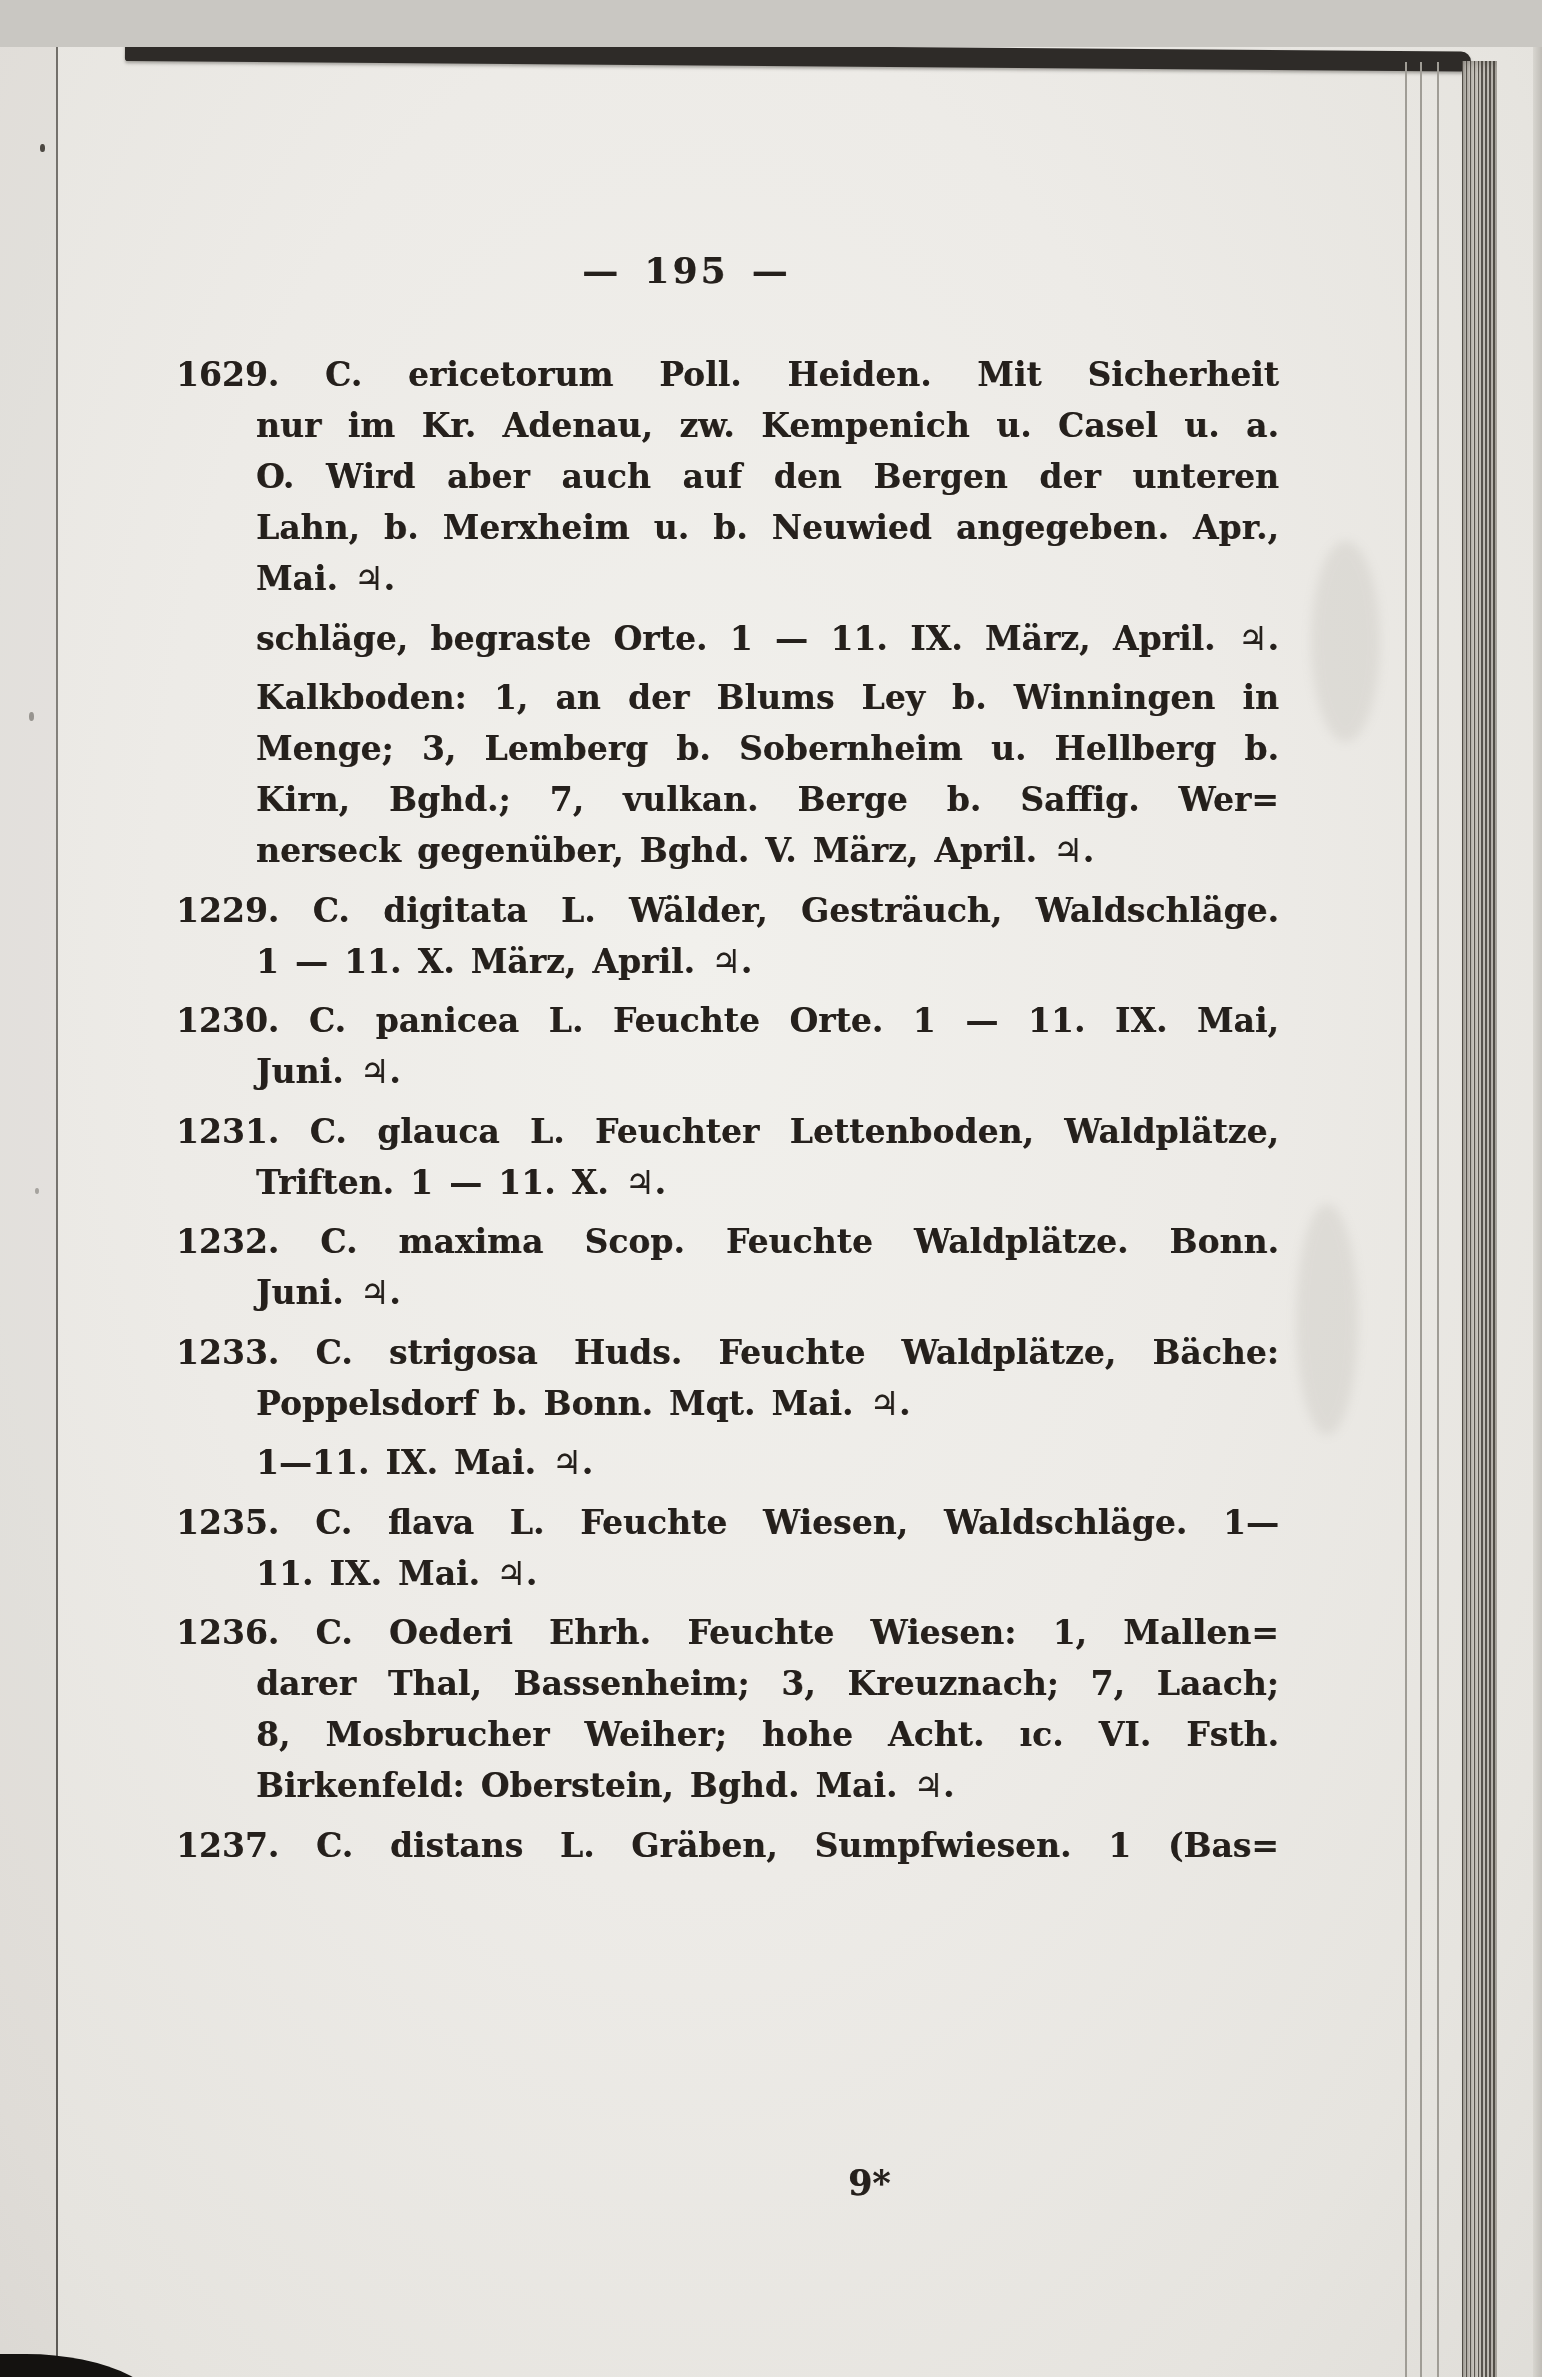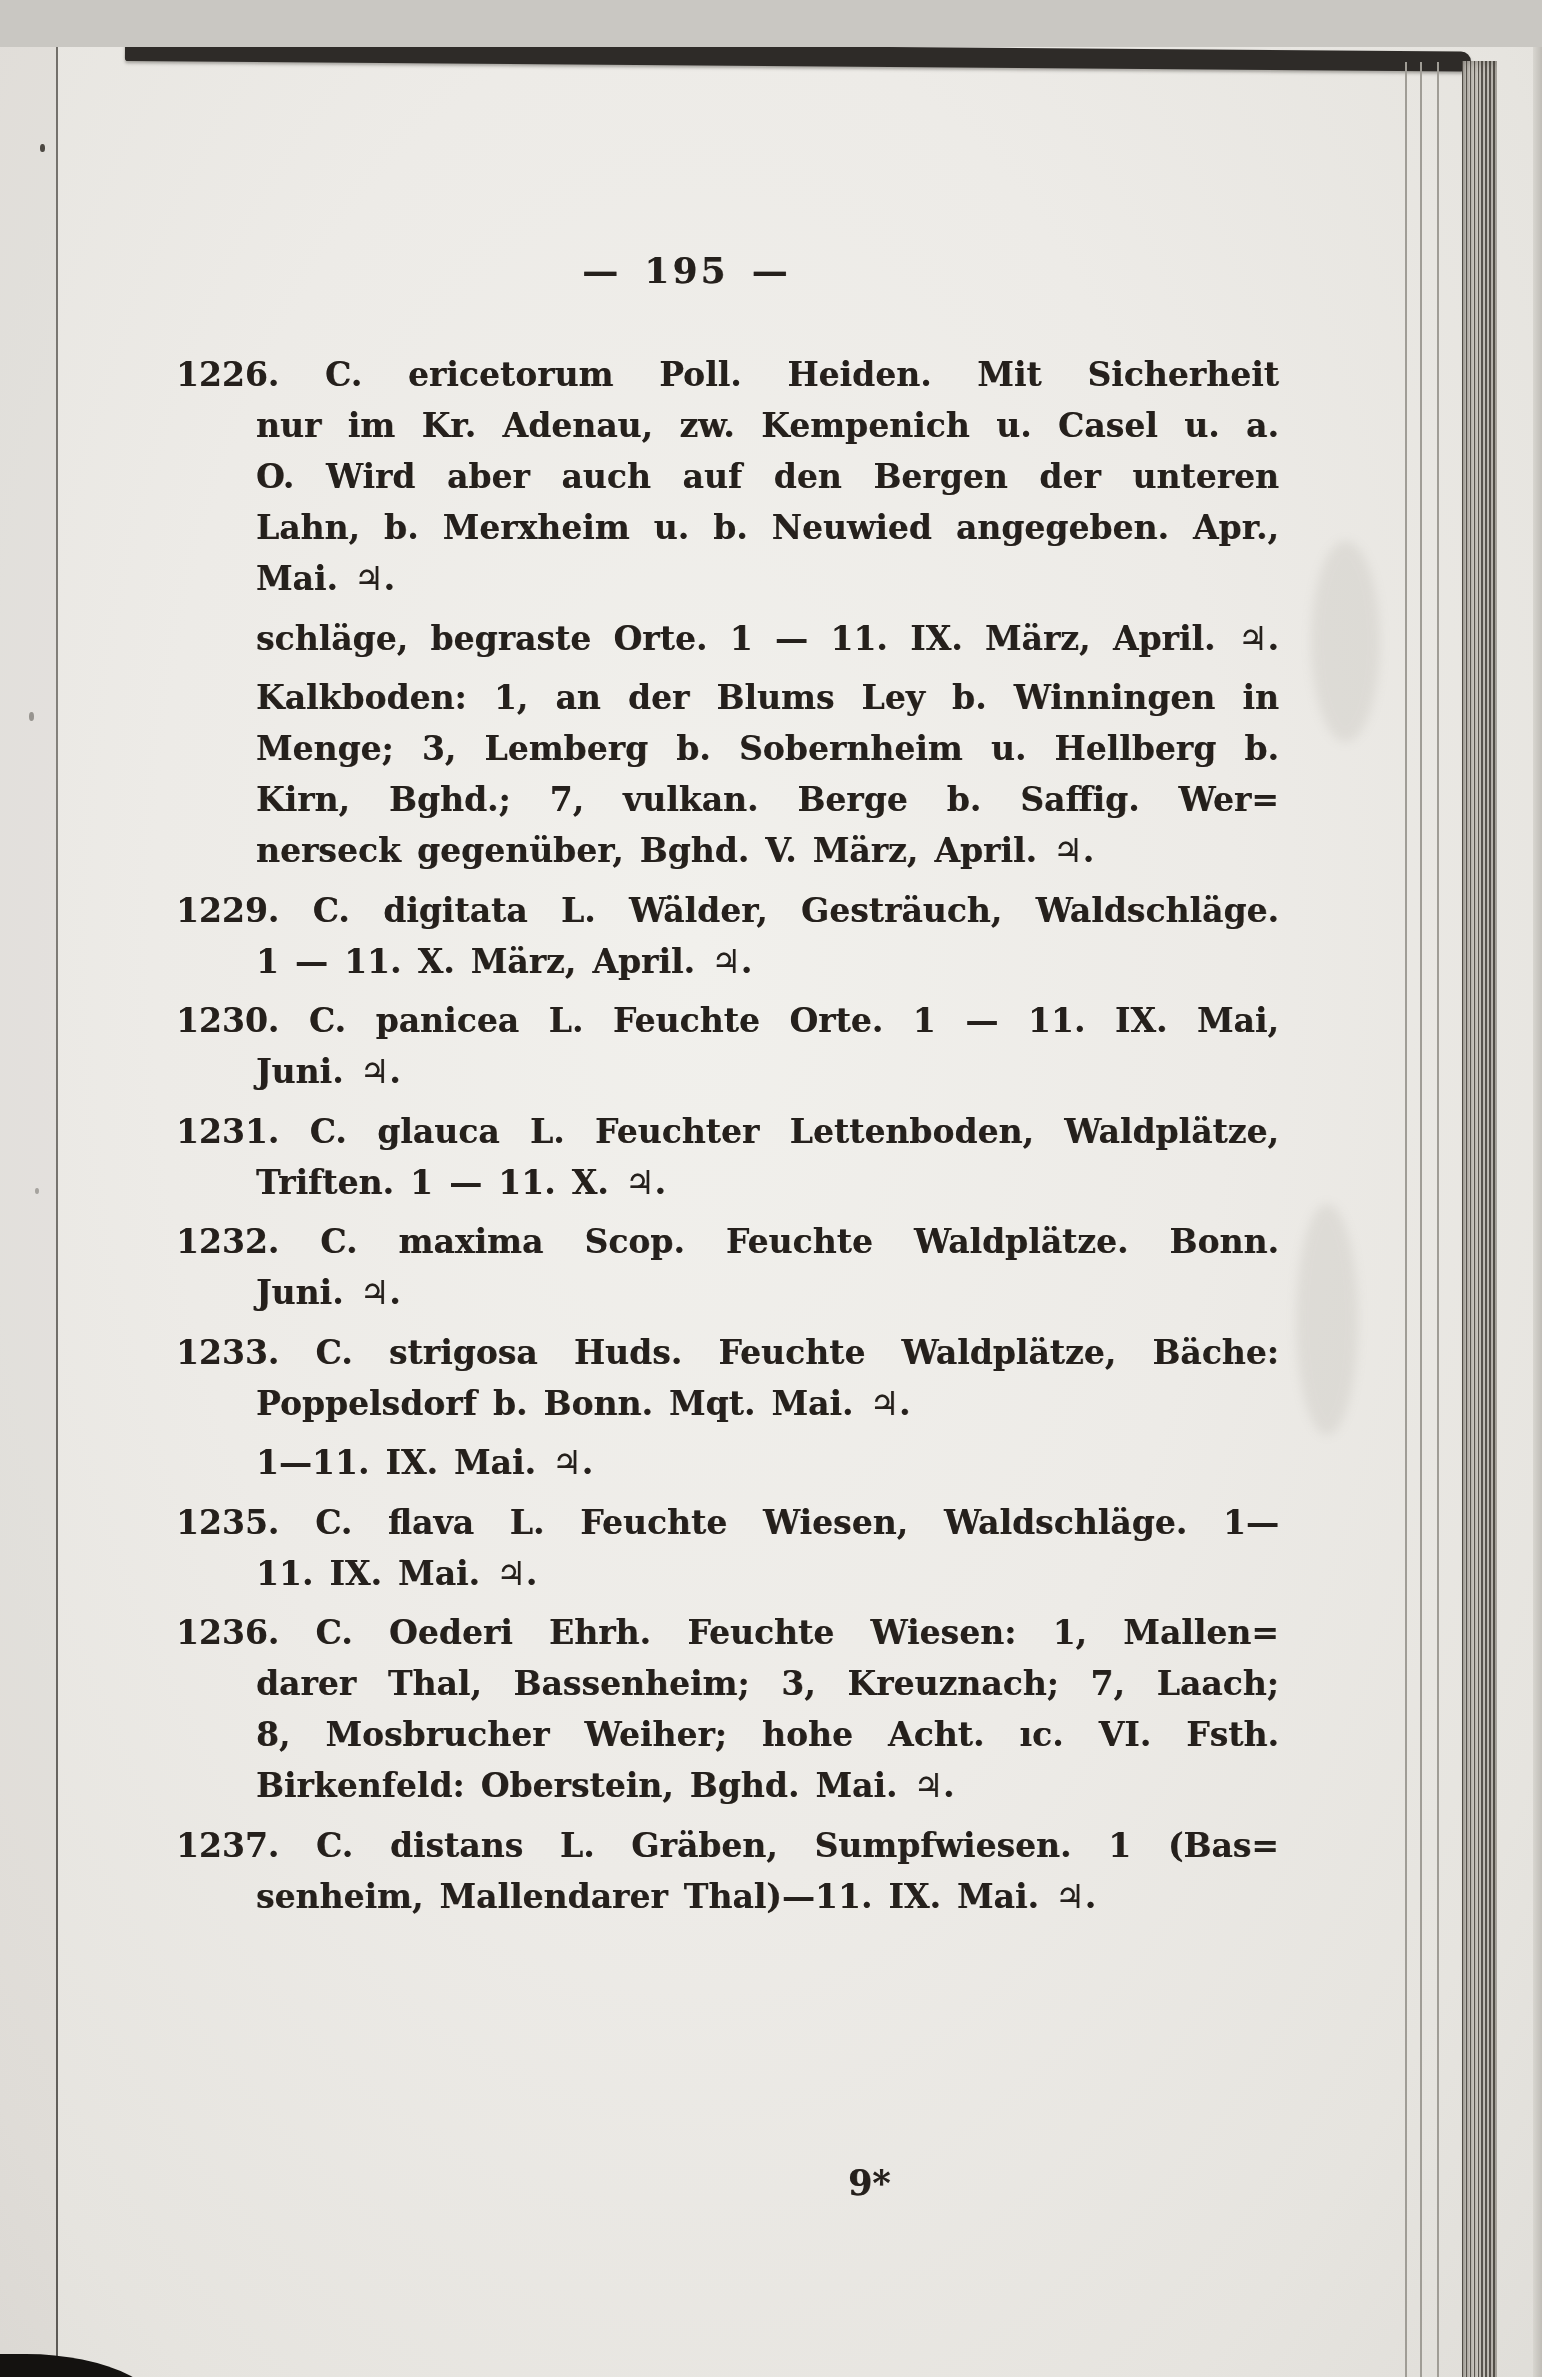--- a/index.html
+++ b/index.html
@@ -64,21 +64,21 @@
   <div class="speck" style="left:35px;top:1141px;width:3.9px;height:6.2px;opacity:.4"></div>
   <div class="smudge" style="left:1311px;top:494px;width:69px;height:201px"></div>
   <div class="smudge" style="left:1296px;top:1157px;width:62px;height:231px"></div>
 
   <div class="page-number">
     <span class="dash">—</span><span>195</span><span class="dash">—</span>
   </div>
 
   <div class="entries">
       <div class="entry">
-        <div class="line first j">1226. C. ericetorum Poll. Heiden. Mit Sicherheit</div>
+        <div class="line first j">1629. C. ericetorum Poll. Heiden. Mit Sicherheit</div>
         <div class="line j">nur im Kr. Adenau, zw. Kempenich u. Casel u. a.</div>
         <div class="line j">O. Wird aber auch auf den Bergen der unteren</div>
         <div class="line j">Lahn, b. Merxheim u. b. Neuwied angegeben. Apr.,</div>
         <div class="line">Mai. ♃.</div>
       </div>
       <div class="entry">
         <div class="line j">schläge, begraste Orte. 1 — 11. IX. März, April. ♃.</div>
       </div>
       <div class="entry">
         <div class="line j">Kalkboden: 1, an der Blums Ley b. Winningen in</div>
@@ -114,20 +114,19 @@
         <div class="line">11. IX. Mai. ♃.</div>
       </div>
       <div class="entry">
         <div class="line first j">1236. C. Oederi Ehrh. Feuchte Wiesen: 1, Mallen=</div>
         <div class="line j">darer Thal, Bassenheim; 3, Kreuznach; 7, Laach;</div>
         <div class="line j">8, Mosbrucher Weiher; hohe Acht. ıc. VI. Fsth.</div>
         <div class="line">Birkenfeld: Oberstein, Bghd. Mai. ♃.</div>
       </div>
       <div class="entry">
         <div class="line first j">1237. C. distans L. Gräben, Sumpfwiesen. 1 (Bas=</div>
-        <div class="line">senheim, Mallendarer Thal)—11. IX. Mai. ♃.</div>
       </div>
     </div>
 
   <div class="signature">9*</div>
 
 </div>
 
 
 </body></html>

